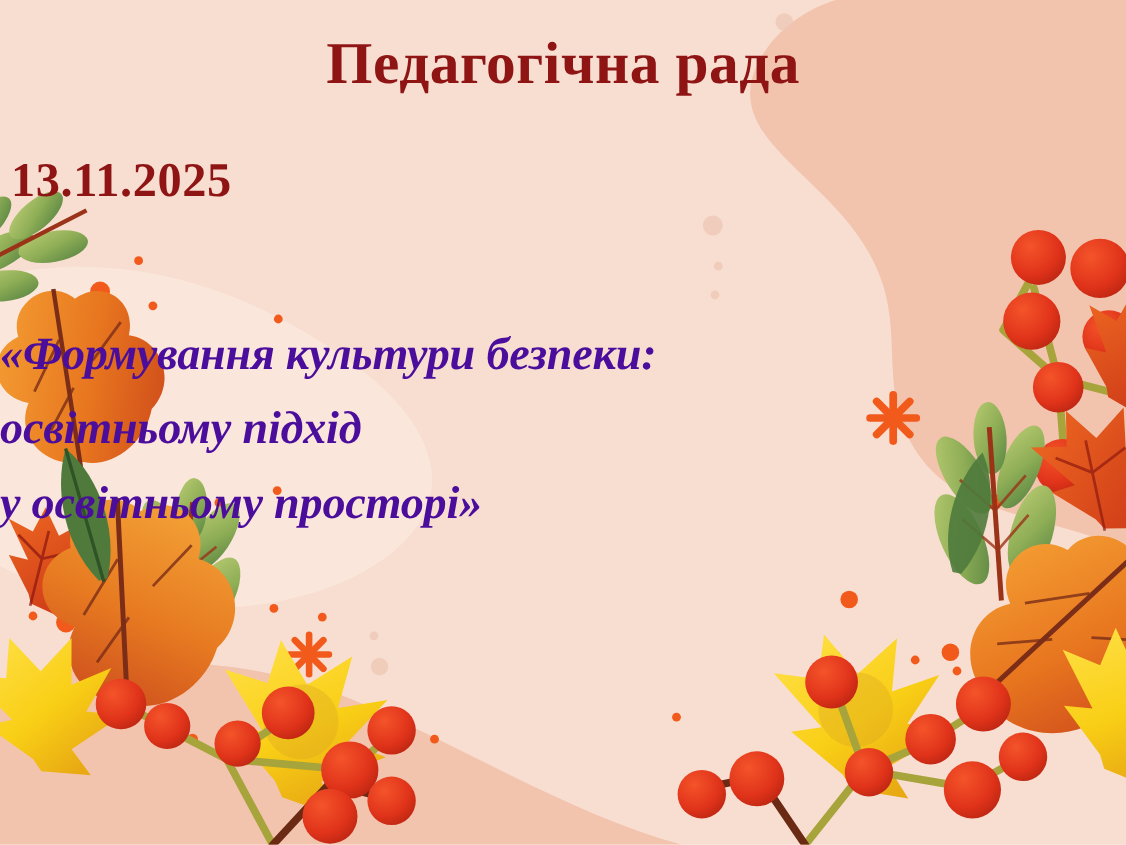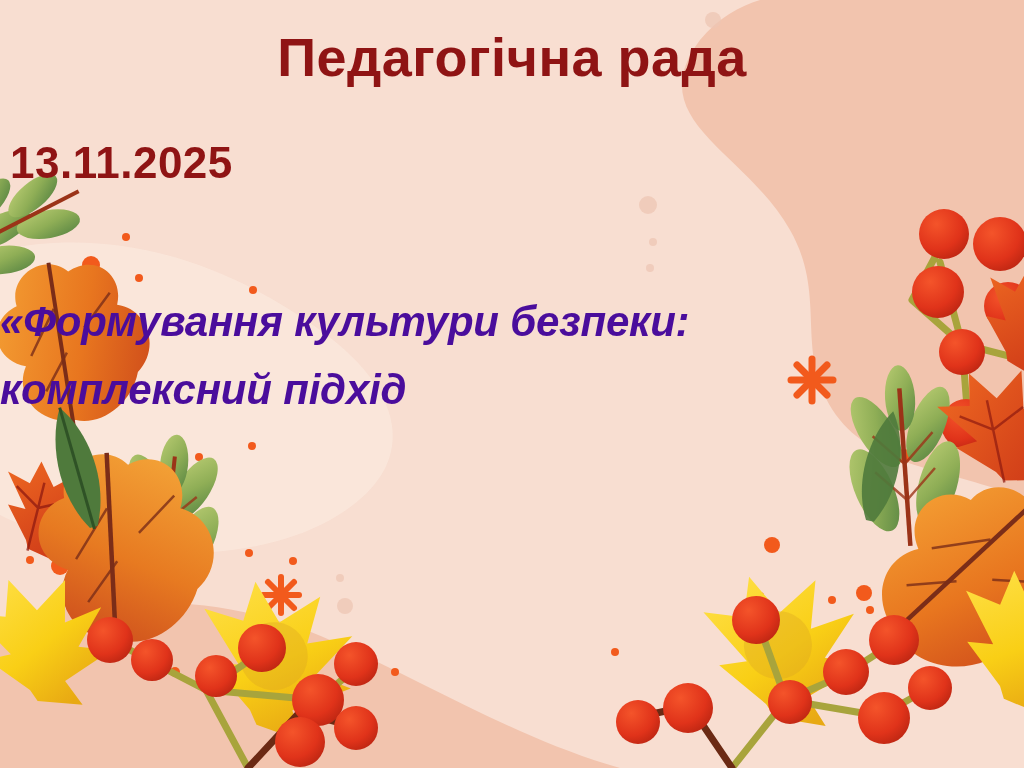--- a/index.html
+++ b/index.html
@@ -6,21 +6,21 @@
     margin: 0;
     padding: 0;
     background: #ffffff;
   }
   #slide {
     position: relative;
     width: 1024px;
     height: 768px;
     overflow: hidden;
     background: #f8ded1;
-    font-family: Liberation Sans, sans-serif;
+    font-family: Liberation Serif, serif;
   }
   .bg-layer {
     position: absolute;
     inset: 0;
     width: 100%;
     height: 100%;
   }
   .content {
     position: absolute;
     inset: 0;
@@ -331,17 +331,18 @@
     </g>
   </svg>
 
   <div class="content">
     <div class="heading">Педагогічна рада</div>
 
     <div class="date">13.11.2025</div>
 
     <div class="main-title">
       <span class="tline">«Формування культури безпеки:</span>
-      <span class="tline">комплексний підхід</span>
+      <span class="tline">освітньому підхід</span>
+      <span class="tline">у освітньому просторі»</span>
     </div>
   </div>
 
 </div>
 
 </body></html>

